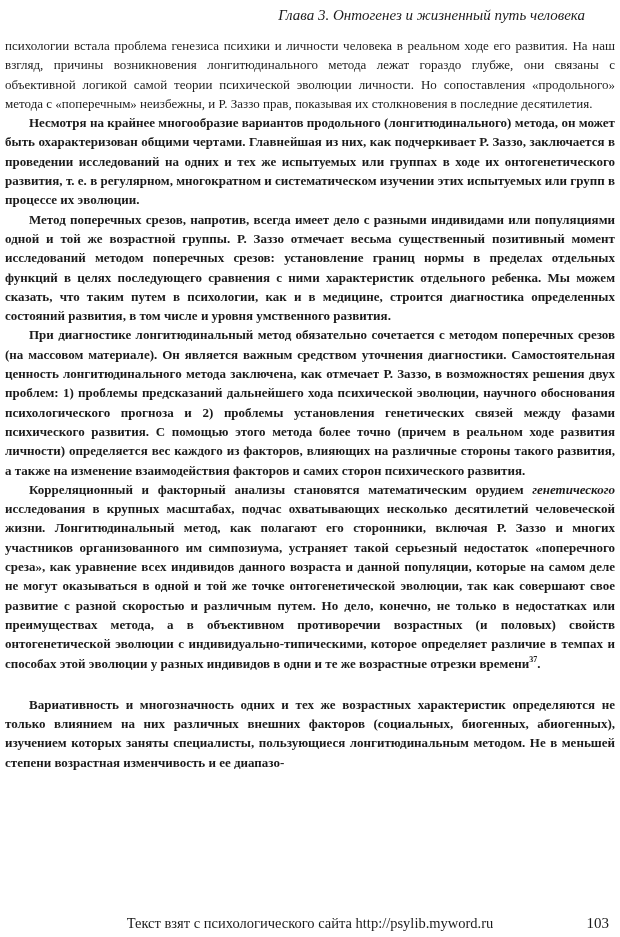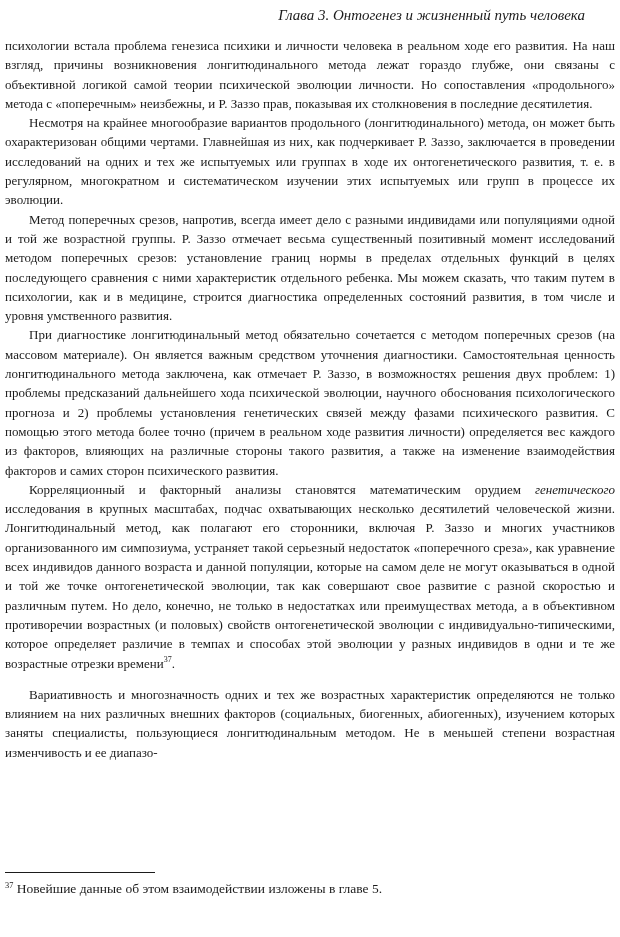--- a/index.html
+++ b/index.html
@@ -25,22 +25,22 @@
     padding-right: 30px;
     margin-bottom: 12px;
     white-space: nowrap;
   }
   .body-text p {
     margin: 0;
     font-size: 13px;
     line-height: 19.3px;
     text-align: justify;
   }
-  .body-text p.indent { text-indent: 24px; }
-  .body-text p.space-before { margin-top: 12px; }
+  .body-text p.indent { text-indent: 24px; font-weight: bold; }
+  .body-text p.space-before { margin-top: 22px; }
   .body-text sup, .footnote sup {
     font-size: 0.62em;
     line-height: 0;
     vertical-align: super;
     margin-top: 16px;
   }
   .footnote-area {
     position: absolute;
     left: 5px;
     right: 5px;
@@ -83,18 +83,18 @@
 
   <div class="body-text">
       <p class=""><span>психологии встала проблема генезиса психики и личности человека в реальном ходе его развития. На наш взгляд, причины возникновения лонгитюдинального метода лежат гораздо глубже, они связаны с объективной логикой самой теории психической эволюции личности. Но сопоставления «продольного» метода с «поперечным» неизбежны, и Р. Заззо прав, показывая их столкновения в последние десятилетия.</span></p>
       <p class="indent"><span>Несмотря на крайнее многообразие вариантов продольного (лонгитюдинального) метода, он может быть охарактеризован общими чертами. Главнейшая из них, как подчеркивает Р. Заззо, заключается в проведении исследований на одних и тех же испытуемых или группах в ходе их онтогенетического развития, т. е. в регулярном, многократном и систематическом изучении этих испытуемых или групп в процессе их эволюции.</span></p>
       <p class="indent"><span>Метод поперечных срезов, напротив, всегда имеет дело с разными индивидами или популяциями одной и той же возрастной группы. Р. Заззо отмечает весьма существенный позитивный момент исследований методом поперечных срезов: установление границ нормы в пределах отдельных функций в целях последующего сравнения с ними характеристик отдельного ребенка. Мы можем сказать, что таким путем в психологии, как и в медицине, строится диагностика определенных состояний развития, в том числе и уровня умственного развития.</span></p>
       <p class="indent"><span>При диагностике лонгитюдинальный метод обязательно сочетается с методом поперечных срезов (на массовом материале). Он является важным средством уточнения диагностики. Самостоятельная ценность лонгитюдинального метода заключена, как отмечает Р. Заззо, в возможностях решения двух проблем: 1) проблемы предсказаний дальнейшего хода психической эволюции, научного обоснования психологического прогноза и 2) проблемы установления генетических связей между фазами психического развития. С помощью этого метода более точно (причем в реальном ходе развития личности) определяется вес каждого из факторов, влияющих на различные стороны такого развития, а также на изменение взаимодействия факторов и самих сторон психического развития.</span></p>
       <p class="indent"><span>Корреляционный и факторный анализы становятся математическим орудием </span><span style="font-style: italic;">генетического</span><span> исследования в крупных масштабах, подчас охватывающих несколько десятилетий человеческой жизни. Лонгитюдинальный метод, как полагают его сторонники, включая Р. Заззо и многих участников организованного им симпозиума, устраняет такой серьезный недостаток «поперечного среза», как уравнение всех индивидов данного возраста и данной популяции, которые на самом деле не могут оказываться в одной и той же точке онтогенетической эволюции, так как совершают свое развитие с разной скоростью и различным путем. Но дело, конечно, не только в недостатках или преимуществах метода, а в объективном противоречии возрастных (и половых) свойств онтогенетической эволюции с индивидуально-типическими, которое определяет различие в темпах и способах этой эволюции у разных индивидов в одни и те же возрастные отрезки времени</span><sup>37</sup><span>.</span></p>
       <p class="indent space-before"><span>Вариативность и многозначность одних и тех же возрастных характеристик определяются не только влиянием на них различных внешних факторов (социальных, биогенных, абиогенных), изучением которых заняты специалисты, пользующиеся лонгитюдинальным методом. Не в меньшей степени возрастная изменчивость и ее диапазо-</span></p>
     </div>
 
-  <div class="footnote-area">
-    <div class="footnote-rule"></div>
-    <div class="footnote"><sup>37</sup><span> Новейшие данные об этом взаимодействии изложены в главе 5.</span></div>
+
+  <div class="footer-row">
+    <div class="footer-credit">Текст взят с психологического сайта http://psylib.myword.ru</div>
+    <div class="page-number">103</div>
   </div>
-
 </div>
 
 </body></html>

